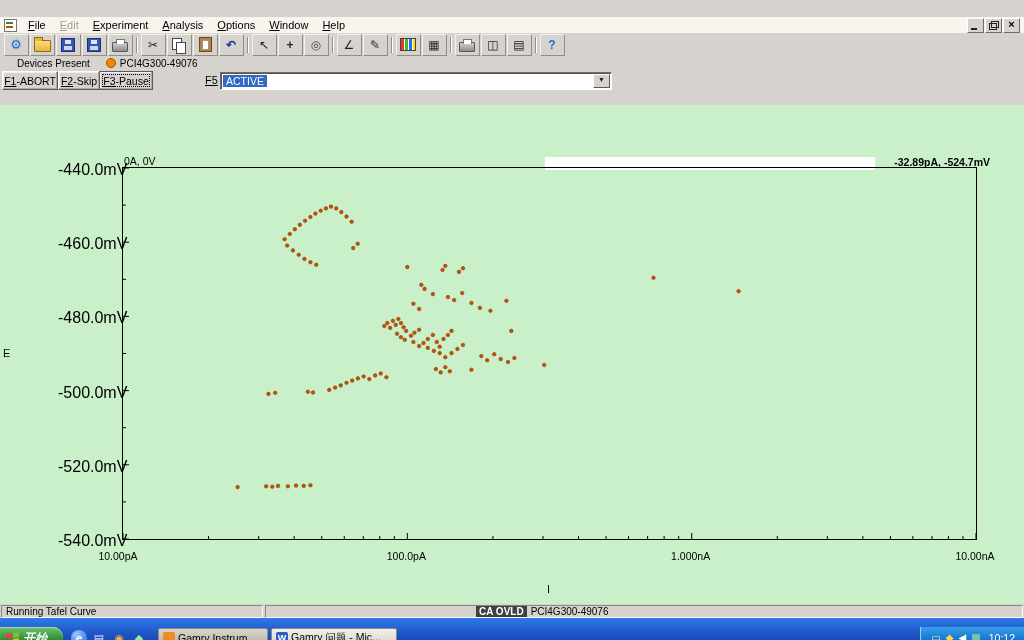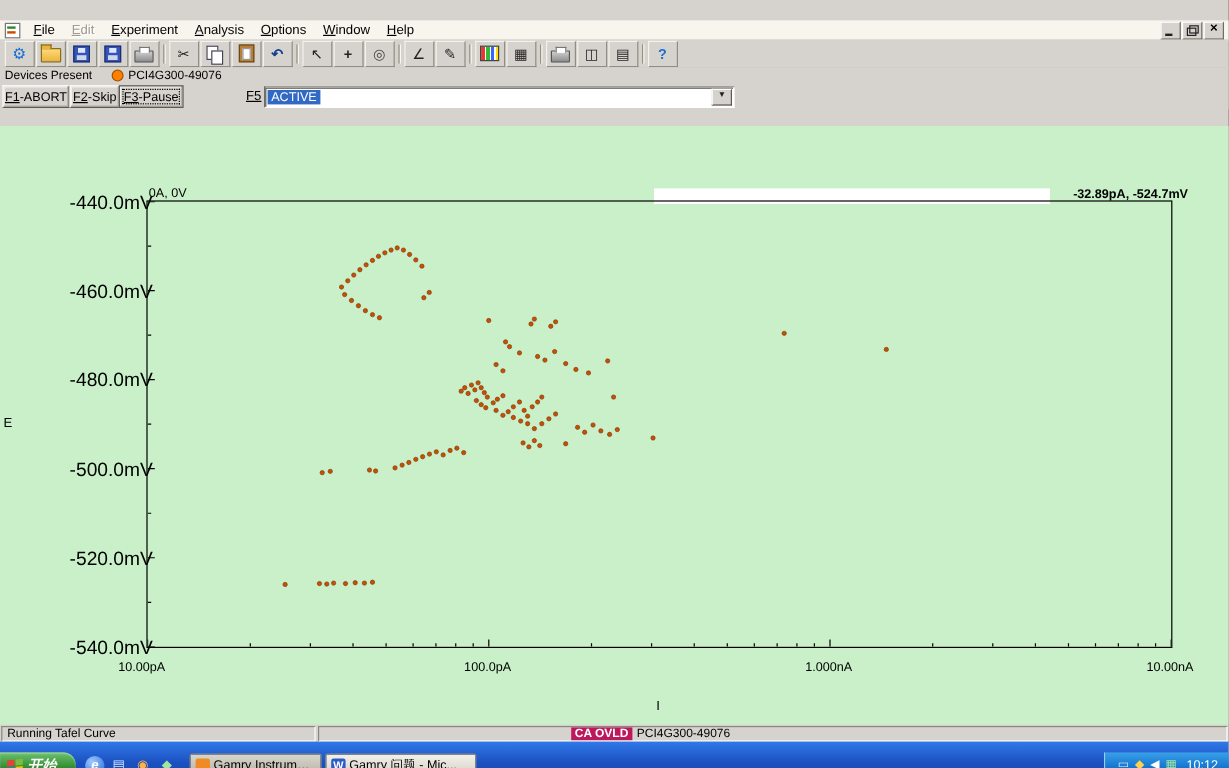--- a/index.html
+++ b/index.html
@@ -56,21 +56,21 @@
   .i-printer::before{content:"";position:absolute;top:-4px;left:3px;width:7px;height:4px;background:#fff;border:1px solid #777;border-bottom:none;}
   .i-copy{width:8px;height:10px;background:#fff;border:1px solid #445;position:relative;margin:0 4px 2px 0;}
   .i-copy::after{content:"";position:absolute;left:3px;top:3px;width:8px;height:10px;background:#fff;border:1px solid #445;}
   .i-paste{width:11px;height:13px;background:#b5803c;border:1px solid #6b4a1a;position:relative;}
   .i-paste::before{content:"";position:absolute;top:2px;left:2px;width:5px;height:8px;background:#fff;border:1px solid #999;}
   .i-chart{width:14px;height:11px;border:1px solid #444;
            background:linear-gradient(90deg,#e33 0 3px,#fff 3px 4px,#3b3 4px 7px,#fff 7px 8px,#36f 8px 11px,#fff 11px 12px,#fd0 12px 14px);}
 
   
   .devbar{position:absolute;top:56px;left:0;right:0;height:14px;background:#d6d3ce;display:flex;
-          align-items:center;font-size:10px;padding-left:4px;}
+          align-items:center;font-size:10px;padding-left:17px;}
   .dev-dot{width:8px;height:8px;border-radius:50%;margin:0 4px 0 16px;border:1px solid #a35200;}
 
   
   .fbar{position:absolute;top:70px;left:0;right:0;height:21px;background:#d6d3ce;}
   .fbtn{position:absolute;top:1px;height:17px;display:flex;align-items:center;justify-content:center;
         font-size:10.5px;background:#d6d3ce;border:1px solid;border-color:#fff #5c5a52 #5c5a52 #fff;
         box-shadow:inset -1px -1px 0 #aeaba1,inset 1px 1px 0 #f2f0ea;}
   .fbtn.focused{outline:1px dotted #000;outline-offset:-4px;border-color:#5c5a52;}
   .f5lab{position:absolute;left:205px;top:4px;font-size:11px;}
   .combo{position:absolute;left:220px;top:2px;width:390px;height:16px;background:#fff;display:flex;
@@ -92,21 +92,21 @@
   .ylab{position:absolute;left:3px;top:242px;font-size:11px;}
   .xlab{position:absolute;left:122px;width:853px;top:478px;text-align:center;font-size:11px;}
   .ytick{position:absolute;left:58px;width:60px;text-align:right;font-size:16px;}
   .xtick{position:absolute;width:60px;text-align:center;top:445px;font-size:10.5px;}
 
   
   .statusbar{position:absolute;top:604px;left:0;right:0;height:32px;background:#d6d3ce;display:flex;font-size:10px;}
   .spanel{height:11px;margin:1px 1px 0 1px;padding:0 4px;display:flex;align-items:center;
           border:1px solid;border-color:#8a887c #fff #fff #8a887c;overflow:hidden;white-space:nowrap;}
   .sp1{width:252px;} .sp2{width:196px;} .sp3{flex:1;}
-  .badge{background:#be185d;color:#fff;font-weight:bold;padding:0 3px;margin-right:4px;}
+  .badge{background:#404040;color:#fff;font-weight:bold;padding:0 3px;margin-right:4px;}
 
   
   .taskbar{position:absolute;top:618px;left:0;right:0;height:40px;display:flex;align-items:center;
            background:linear-gradient(#3079e8,#1c4fc0 45%,#1443aa);}
   .start{height:22px;padding:0 16px 0 6px;border-radius:0 10px 10px 0;display:flex;align-items:center;gap:4px;
          background:linear-gradient(#6ec26e,#2f8a2f 60%,#257025);box-shadow:inset 0 1px 1px #aadfaa;
          color:#fff;font-weight:bold;font-style:italic;font-size:12px;}
   .flag{display:grid;grid-template-columns:6px 6px;grid-template-rows:5px 5px;gap:1px;transform:skewY(-6deg);}
   .flag i{display:block;}
   .ql{display:flex;gap:4px;margin:0 8px;align-items:center;}

